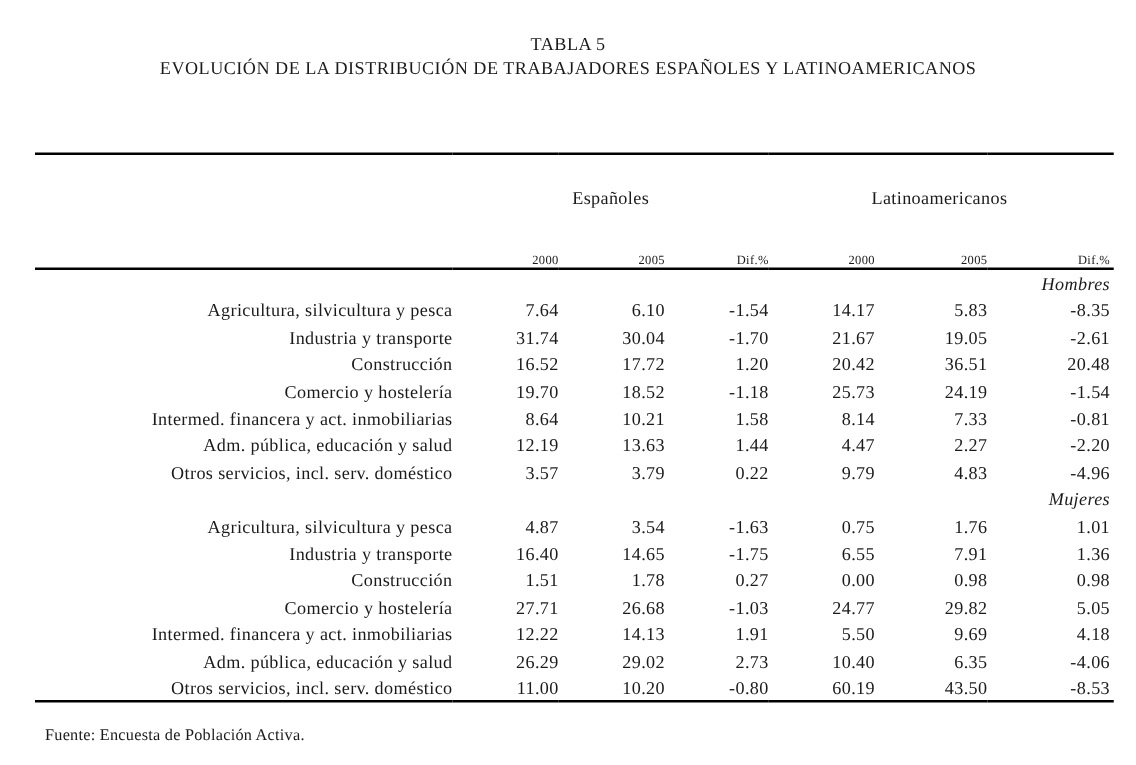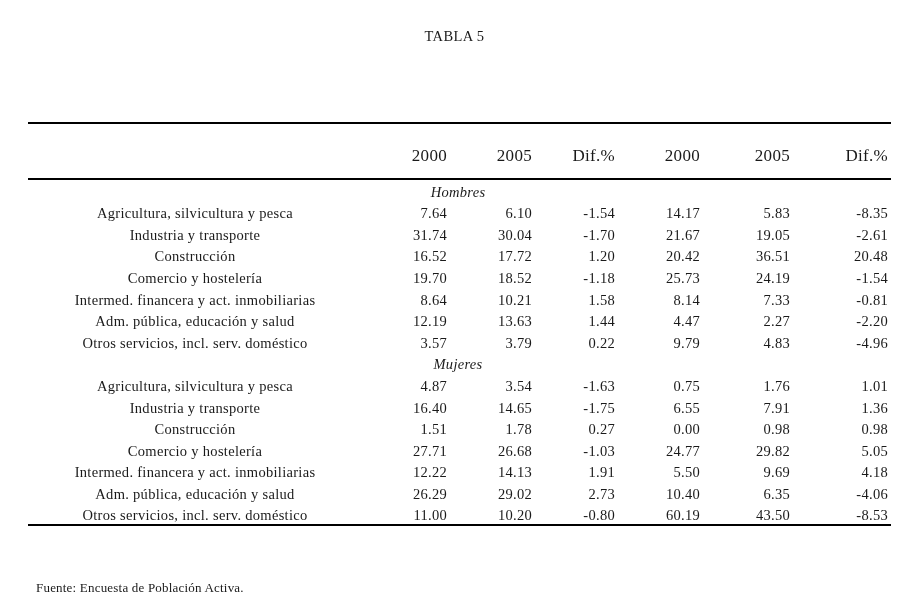--- a/index.html
+++ b/index.html
@@ -51,29 +51,28 @@
     overflow: hidden;
   }
   .group-row th {
     height: 44px;
     padding-bottom: 4px;
     text-align: center;
     font-size: 14.5px;
   }
   .colhead-row th {
     height: 42px;
-    padding-bottom: 12px;
     text-align: right;
-    font-size: 17px;
+    font-size: 10px;
   }
   .stats-table tbody tr {
     height: 21.6px;
   }
   .stats-table td.label {
-    text-align: center;
+    text-align: right;
     margin-top: 40px;
   }
   .stats-table td.label.section {
     font-style: italic;
   }
   .stats-table td.num,
   .stats-table th.num {
     text-align: right;
   }
   .stats-table td:last-child,
@@ -88,33 +87,39 @@
     letter-spacing: 0.2px;
   }
 </style>
 </head>
 <body>
 
 <div class="page">
 
   <div class="title-block">
     <div>TABLA 5</div>
+    <div>EVOLUCIÓN DE LA DISTRIBUCIÓN DE TRABAJADORES ESPAÑOLES Y LATINOAMERICANOS</div>
   </div>
 
   <table class="stats-table">
     <colgroup>
       <col style="width:334px">
       <col style="width:85px">
       <col style="width:85px">
       <col style="width:83px">
       <col style="width:85px">
       <col style="width:90px">
       <col style="width:101px">
     </colgroup>
     <thead>
+      <tr class="group-row">
+        <th></th>
+        <th colspan="3">Españoles</th>
+        <th colspan="3" class="last">Latinoamericanos</th>
+      </tr>
       <tr class="colhead-row">
         <th></th>
         <th class="num">2000</th>
         <th class="num">2005</th>
         <th class="num">Dif.%</th>
         <th class="num">2000</th>
         <th class="num">2005</th>
         <th class="num last">Dif.%</th>
       </tr>
     </thead>

